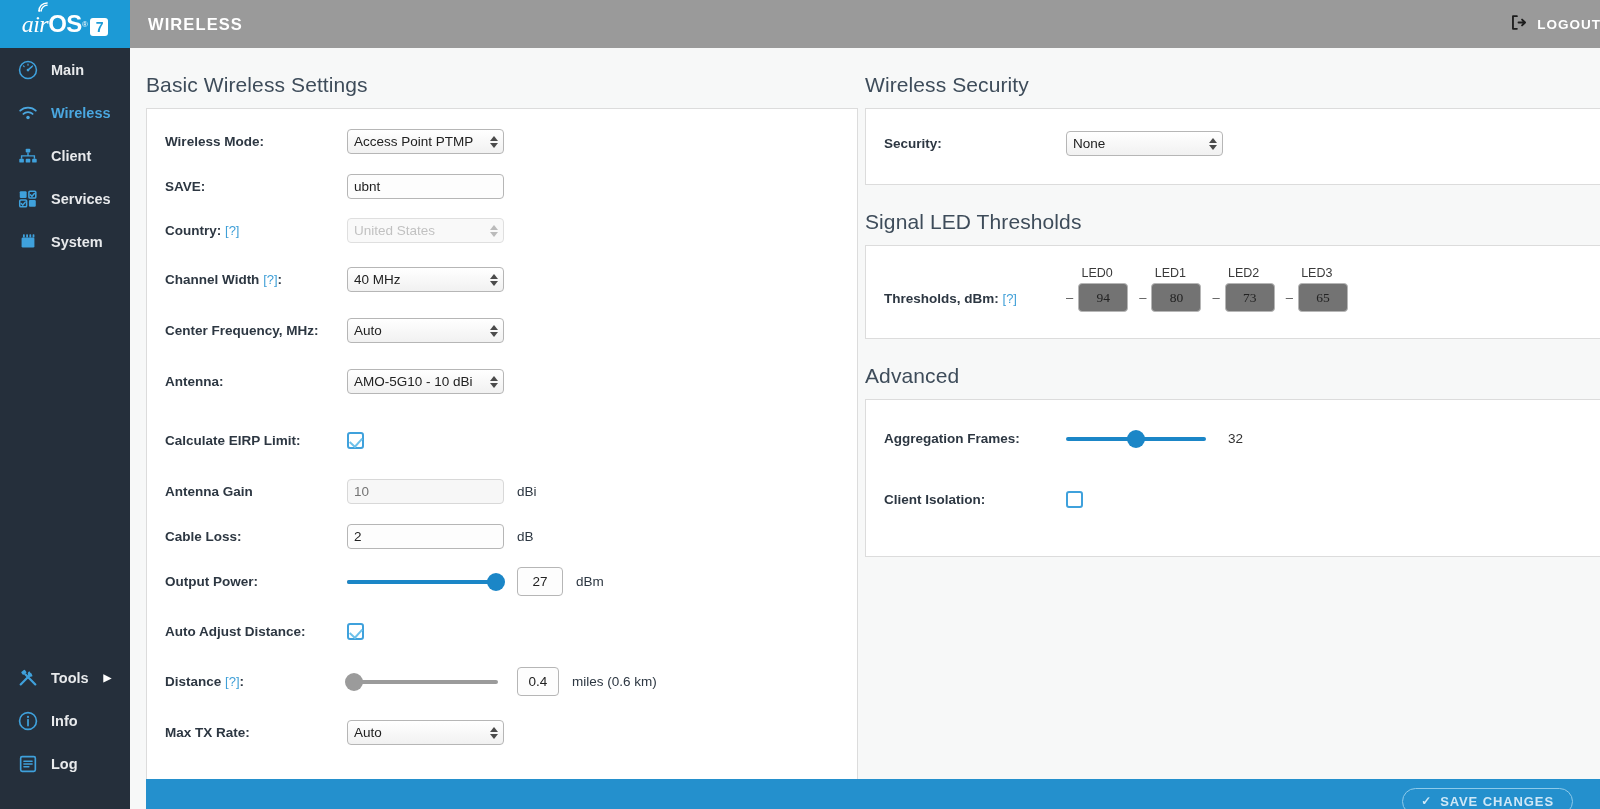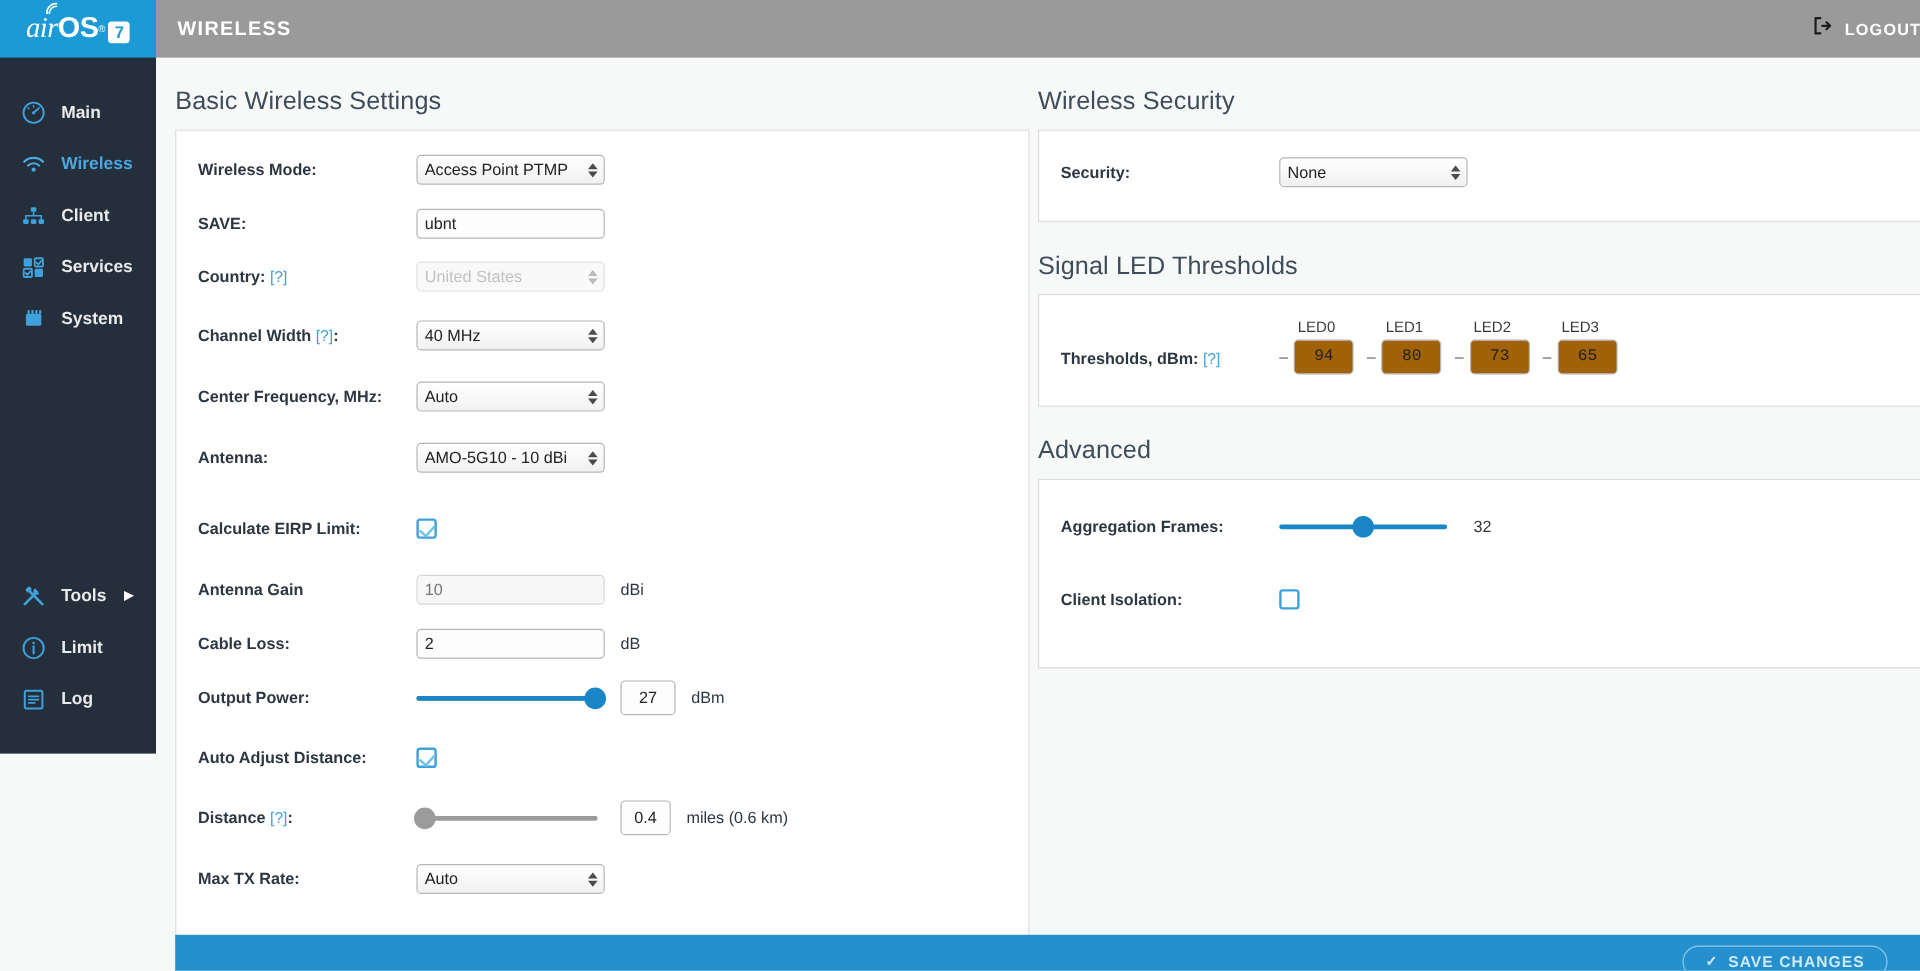--- a/index.html
+++ b/index.html
@@ -6,40 +6,40 @@
   html, body {
     width: 1600px; height: 809px;
     font-family: "Liberation Sans", sans-serif;
     background: #f7f8f8;
     overflow: hidden;
   }
   .app { position: relative; width: 1600px; height: 809px; display: flex; }
 
   
   .sidebar {
-    width: 130px; height: 628px;
+    width: 130px; height: 809px;
     background: #252f3b;
     display: flex; flex-direction: column;
     flex: 0 0 130px;
   }
   .logo {
     height: 48px; background: #1c9ad6;
     display: flex; align-items: center; justify-content: center;
   }
   .logo-text { color: #fff; font-size: 23px; letter-spacing: -.5px; display: flex; align-items: flex-end; }
   .logo-air { font-style: italic; font-weight: 400; font-family: "Liberation Serif", serif; font-size: 24px; position: relative; }
   .logo-wave { position: absolute; top: -9px; right: -1px; width: 11px; height: 10px; }
   .logo-os { font-weight: 700; font-size: 24px; letter-spacing: -.5px; }
   .logo-reg { font-size: 8px; vertical-align: super; position: relative; top: -9px; }
   .logo-seven {
     background: #fff; color: #1c9ad6; font-weight: 700; font-size: 14px;
     border-radius: 3px; width: 18px; height: 18px; line-height: 18px;
     text-align: center; margin-left: 3px; margin-bottom: 2px; font-family: "Liberation Sans", sans-serif;
   }
-  .nav-top { padding-top: 24px; }
+  .nav-top { }
   .nav-bottom { margin-top: auto; padding-bottom: 24px; }
   .nav-item {
     display: flex; align-items: center; gap: 11px;
     padding: 0 0 0 16px; height: 43px;
     color: #e8eaec; font-size: 14.5px; font-weight: 600;
     cursor: pointer; user-select: none;
   }
   .nav-item.active { color: #4aa7e0; }
   .nav-ico { width: 24px; height: 24px; flex: 0 0 24px; display: flex; align-items: center; justify-content: center; }
   .nav-ico svg { display: block; }
@@ -136,23 +136,23 @@
   .thumb.gray { background: #9b9b9b; }
 
   
   .led-grp { display: flex; align-items: flex-end; gap: 11px; }
   .led-cell { display: flex; flex-direction: column; align-items: center; }
   .led-lbl { font-size: 12.5px; color: #3a3a3a; margin-bottom: 3px; }
   .led-inline { display: flex; align-items: center; gap: 5px; }
   .minus { font-size: 13px; color: #555; }
   input.led {
     width: 50px; height: 29px; text-align: center;
-    font-size: 13.5px; color: #222; background: #a16207;
+    font-size: 13.5px; color: #222; background: #737373;
     border: 1px solid #b6b6b6; border-radius: 4px; outline: none;
-    font-family: Liberation Mono, monospace;
+    font-family: Liberation Serif, serif;
   }
   .agg-val { font-size: 13.5px; color: #333; margin-left: 22px; }
 
   
   .footer {
     position: absolute; left: 16px; right: 16px; top: 731px;
     height: 44px; background: #2490cd;
     display: flex; align-items: center; justify-content: flex-end;
     padding-right: 32px;
   }
@@ -272,21 +272,21 @@
       </div>
 
       <div class="nav-item">
         <span class="nav-ico">
           <svg width="22" height="22" viewBox="0 0 24 24">
             <circle cx="12" cy="12" r="9.2" fill="none" stroke="#3fa1dc" stroke-width="1.8"></circle>
             <circle cx="12" cy="7.5" r="1.2" fill="#3fa1dc"></circle>
             <path d="M12 10.5 V17" stroke="#3fa1dc" stroke-width="1.9" stroke-linecap="round"></path>
           </svg>
         </span>
-        <span>Limit</span>
+        <span>Info</span>
       </div>
 
       <div class="nav-item">
         <span class="nav-ico">
           <svg width="22" height="22" viewBox="0 0 24 24">
             <rect x="4" y="4" width="16" height="16" rx="1.6" fill="none" stroke="#3fa1dc" stroke-width="1.8"></rect>
             <path d="M7.5 9 H16.5 M7.5 12 H16.5 M7.5 15 H13" stroke="#3fa1dc" stroke-width="1.5" stroke-linecap="round"></path>
           </svg>
         </span>
         <span>Log</span>

